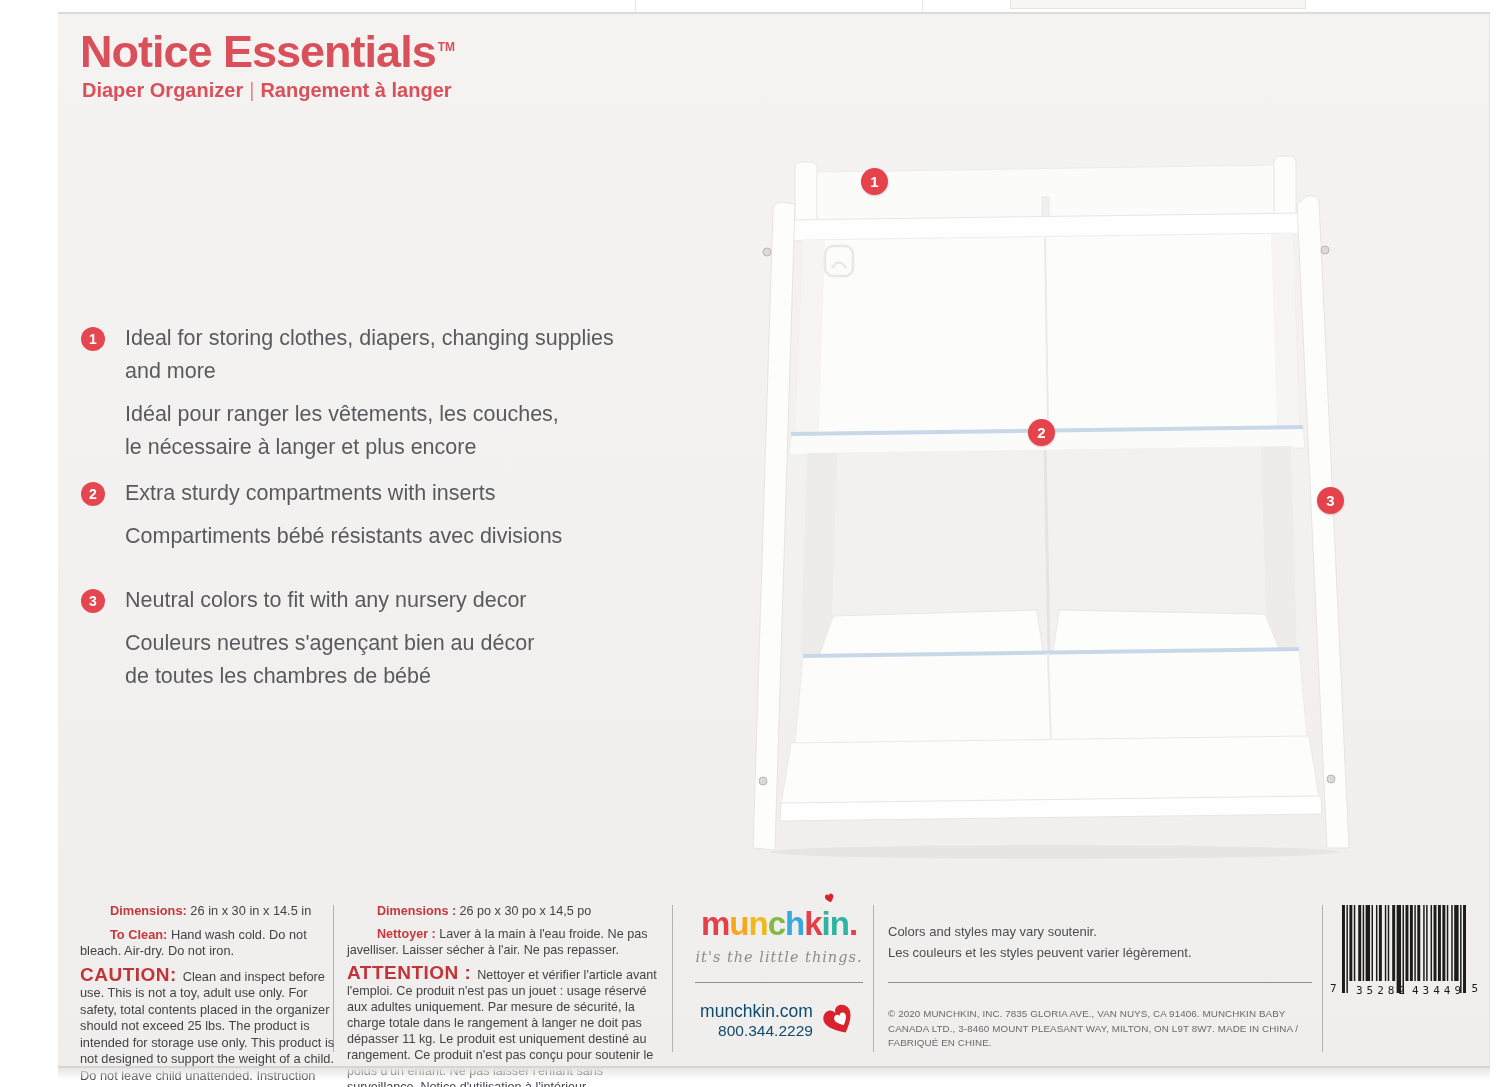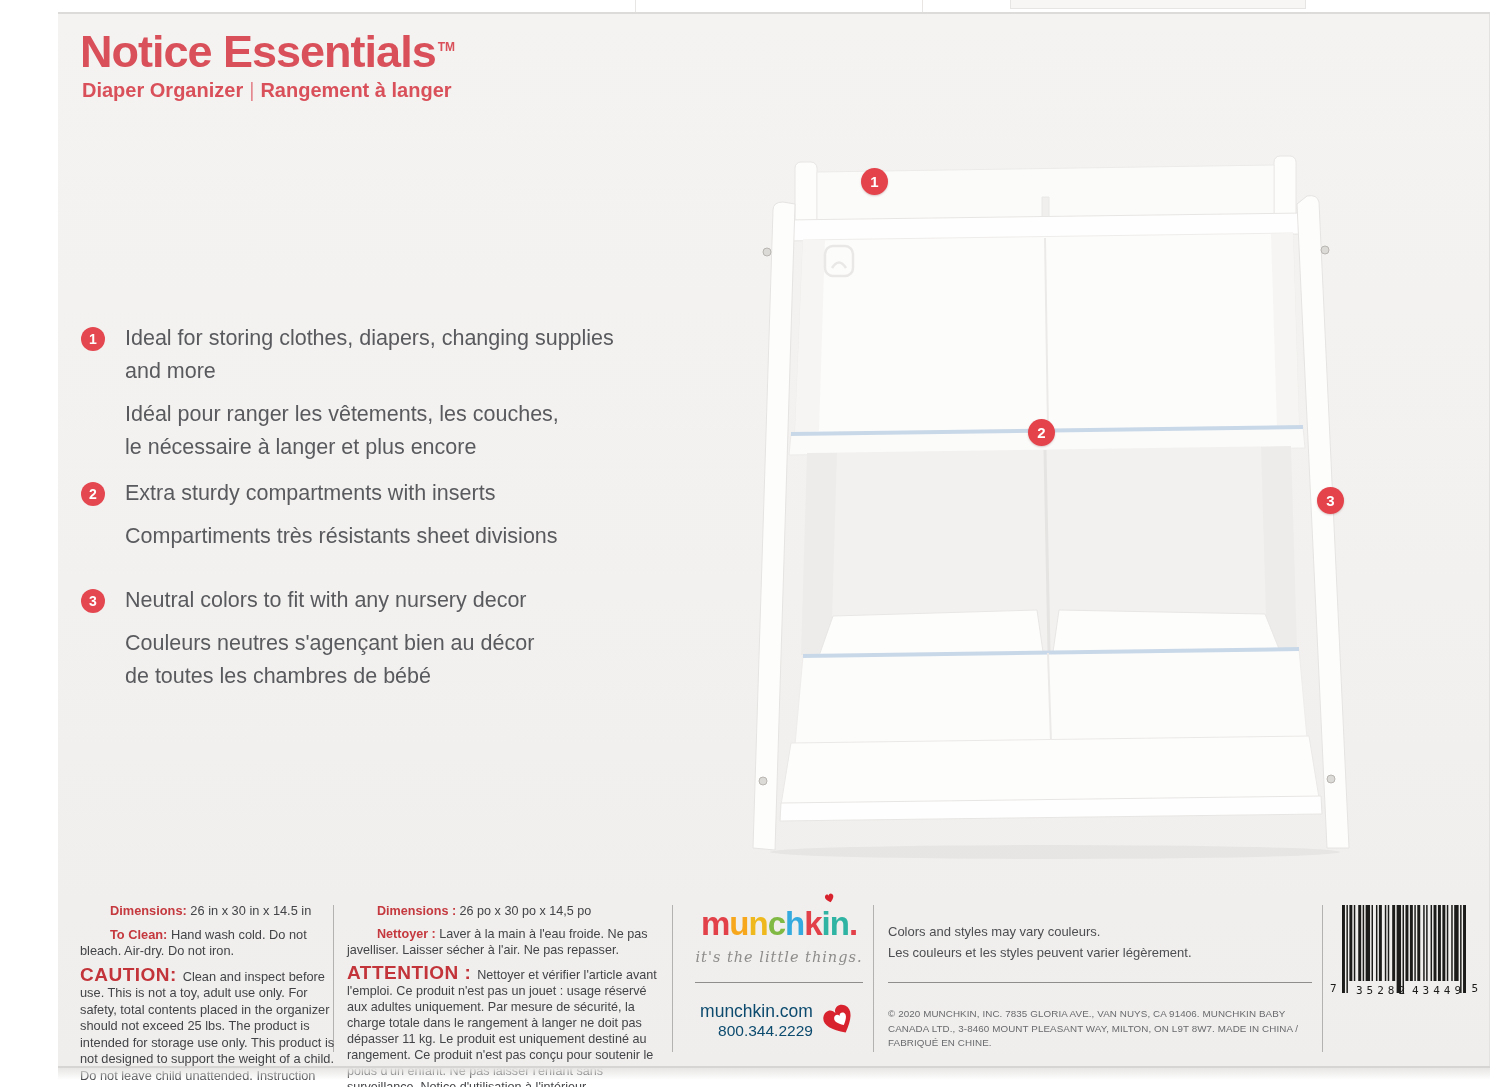--- a/index.html
+++ b/index.html
@@ -106,21 +106,21 @@
   <div class="feature f1">
     <div class="num">1</div>
     <div class="txt">Ideal for storing clothes, diapers, changing supplies
 and more</div>
     <div class="txt fr">Idéal pour ranger les vêtements, les couches,
 le nécessaire à langer et plus encore</div>
   </div>
   <div class="feature f2">
     <div class="num">2</div>
     <div class="txt">Extra sturdy compartments with inserts</div>
-    <div class="txt fr">Compartiments très résistants sheet divisions</div>
+    <div class="txt fr">Compartiments bébé résistants avec divisions</div>
   </div>
   <div class="feature f3">
     <div class="num">3</div>
     <div class="txt">Neutral colors to fit with any nursery decor</div>
     <div class="txt fr">Couleurs neutres s'agençant bien au décor
 de toutes les chambres de bébé</div>
   </div>
 
   <div class="product">
     <svg viewBox="0 0 620 715" width="620" height="715">
@@ -208,21 +208,21 @@
         <g transform="rotate(-22 20 21)">
           <path d="M20 36 C7 26 2 17 7 10.5 C11.5 5 19 6.5 20 13 C21 6.5 28.5 5 33 10.5 C38 17 33 26 20 36 Z" fill="#d8232f"></path>
           <path d="M22 28 C16 23 14.5 19 17 16 C19 13.8 22 14.7 22.6 17.5 C23.6 14.8 26.8 14.5 28.4 17 C30 20 27 24 22 28 Z" fill="#ffffff"></path>
         </g>
       </svg>
     </div>
   </div>
 
   <div class="info-col col-legal">
     <div class="variation">
-      <div>Colors and styles may vary couleurs.</div>
+      <div>Colors and styles may vary soutenir.</div>
       <div>Les couleurs et les styles peuvent varier légèrement.</div>
     </div>
     <div class="legal-hr"></div>
     <div class="copyright">© 2020 MUNCHKIN, INC. 7835 GLORIA AVE., VAN NUYS, CA 91406. MUNCHKIN BABY CANADA LTD., 3-8460 MOUNT PLEASANT WAY, MILTON, ON L9T 8W7. MADE IN CHINA / FABRIQUÉ EN CHINE.</div>
   </div>
 
   <div class="barcode-wrap">
     <svg class="bc-bars" width="124" height="88" preserveAspectRatio="none" viewBox="0 0 84 88">
         <rect x="0" y="0" width="2" height="88" fill="#1c1c1a"></rect>
         <rect x="3" y="0" width="1" height="88" fill="#1c1c1a"></rect>

